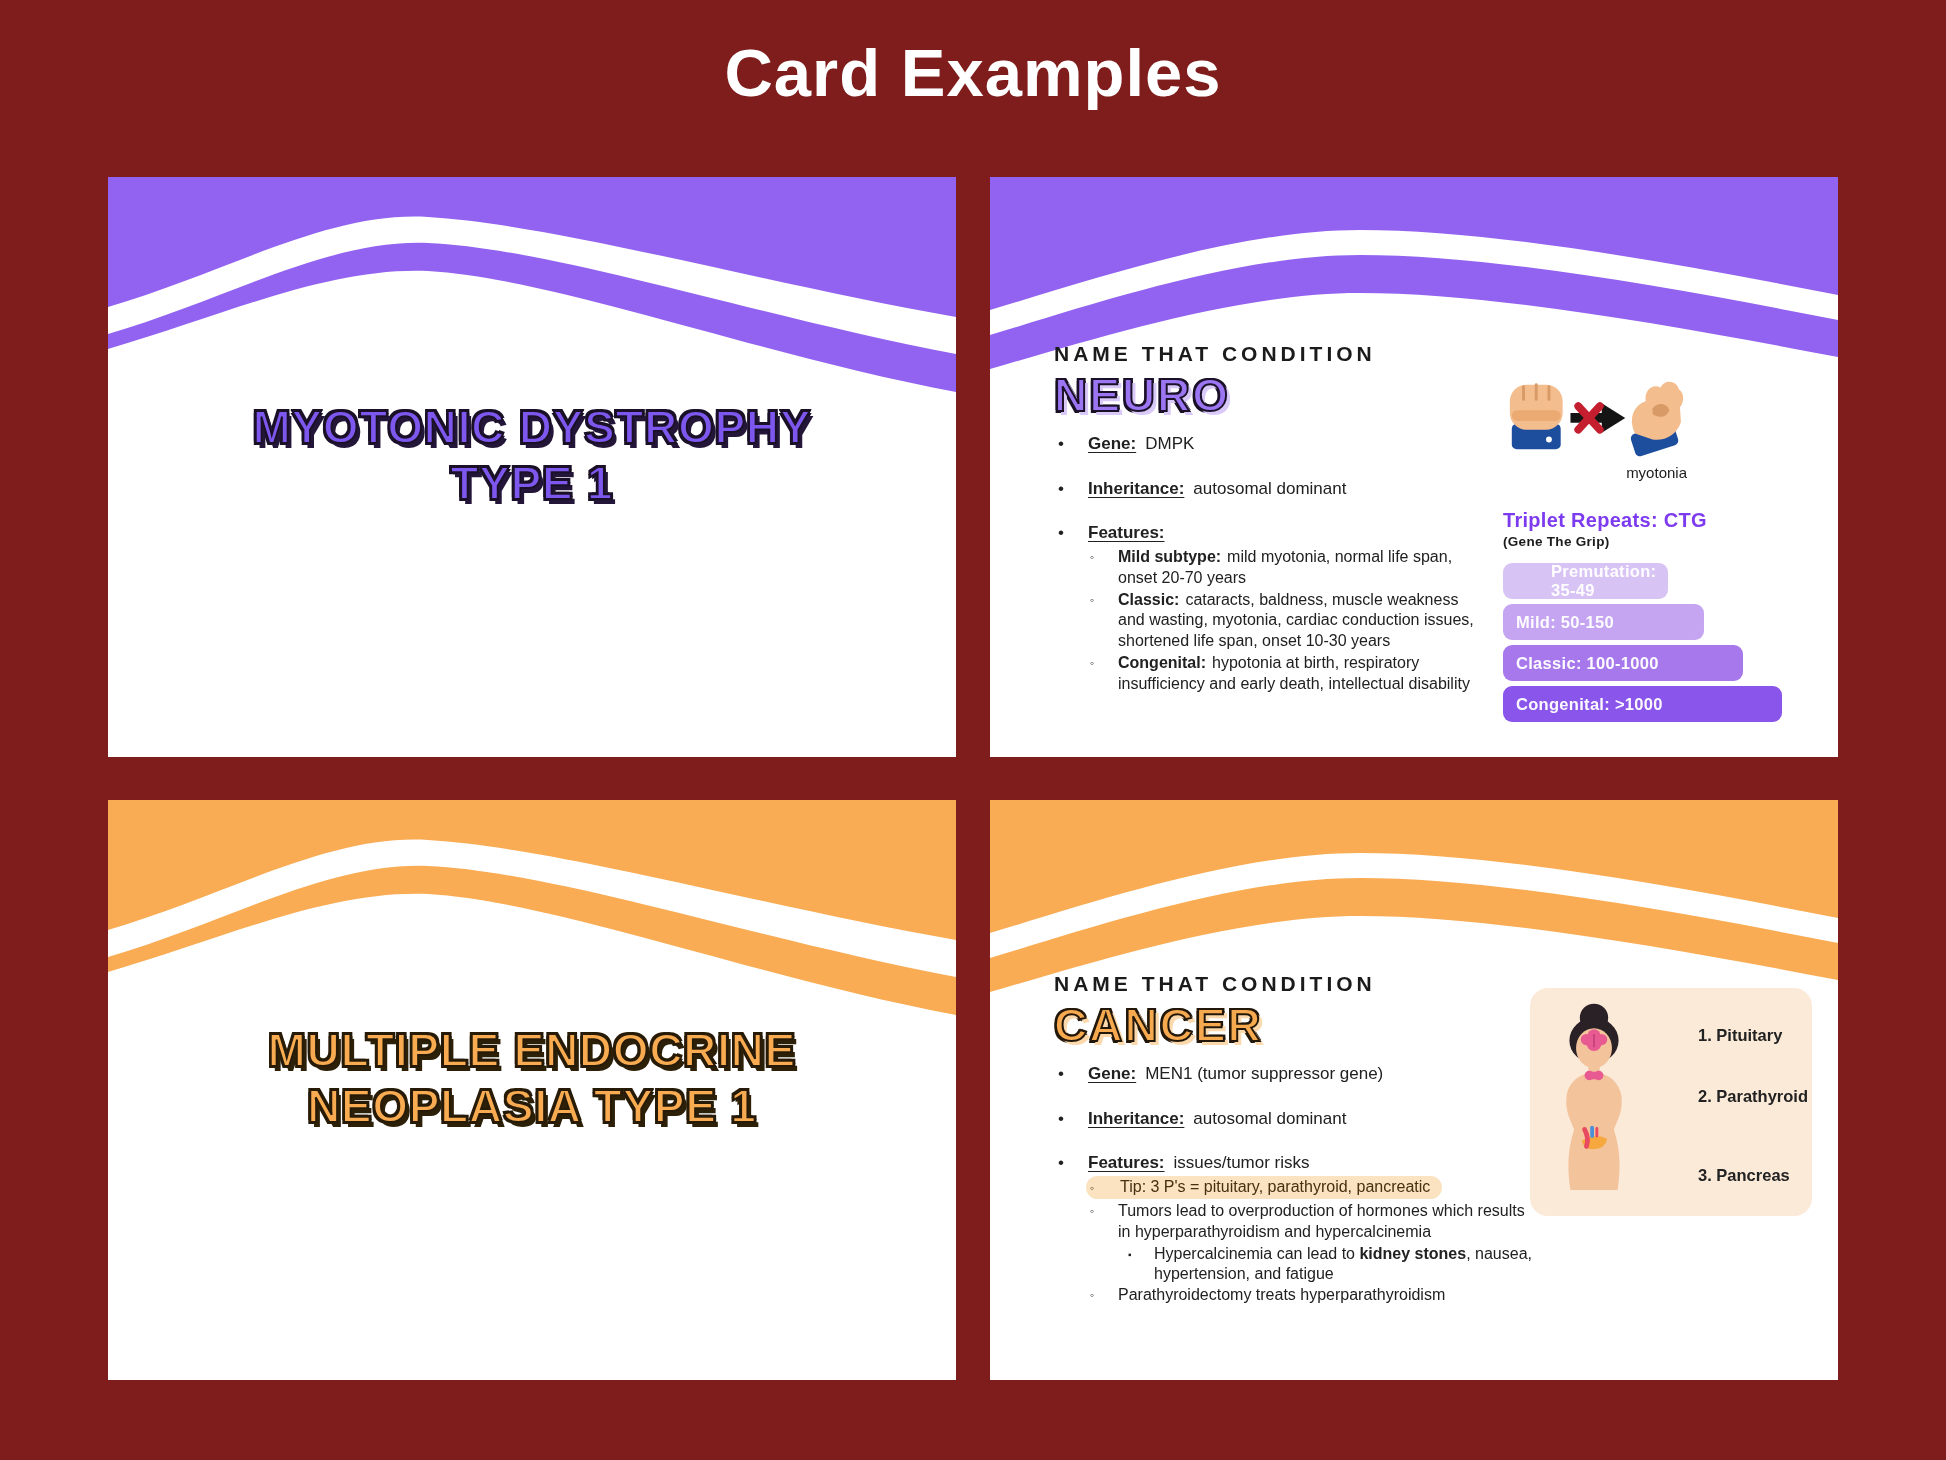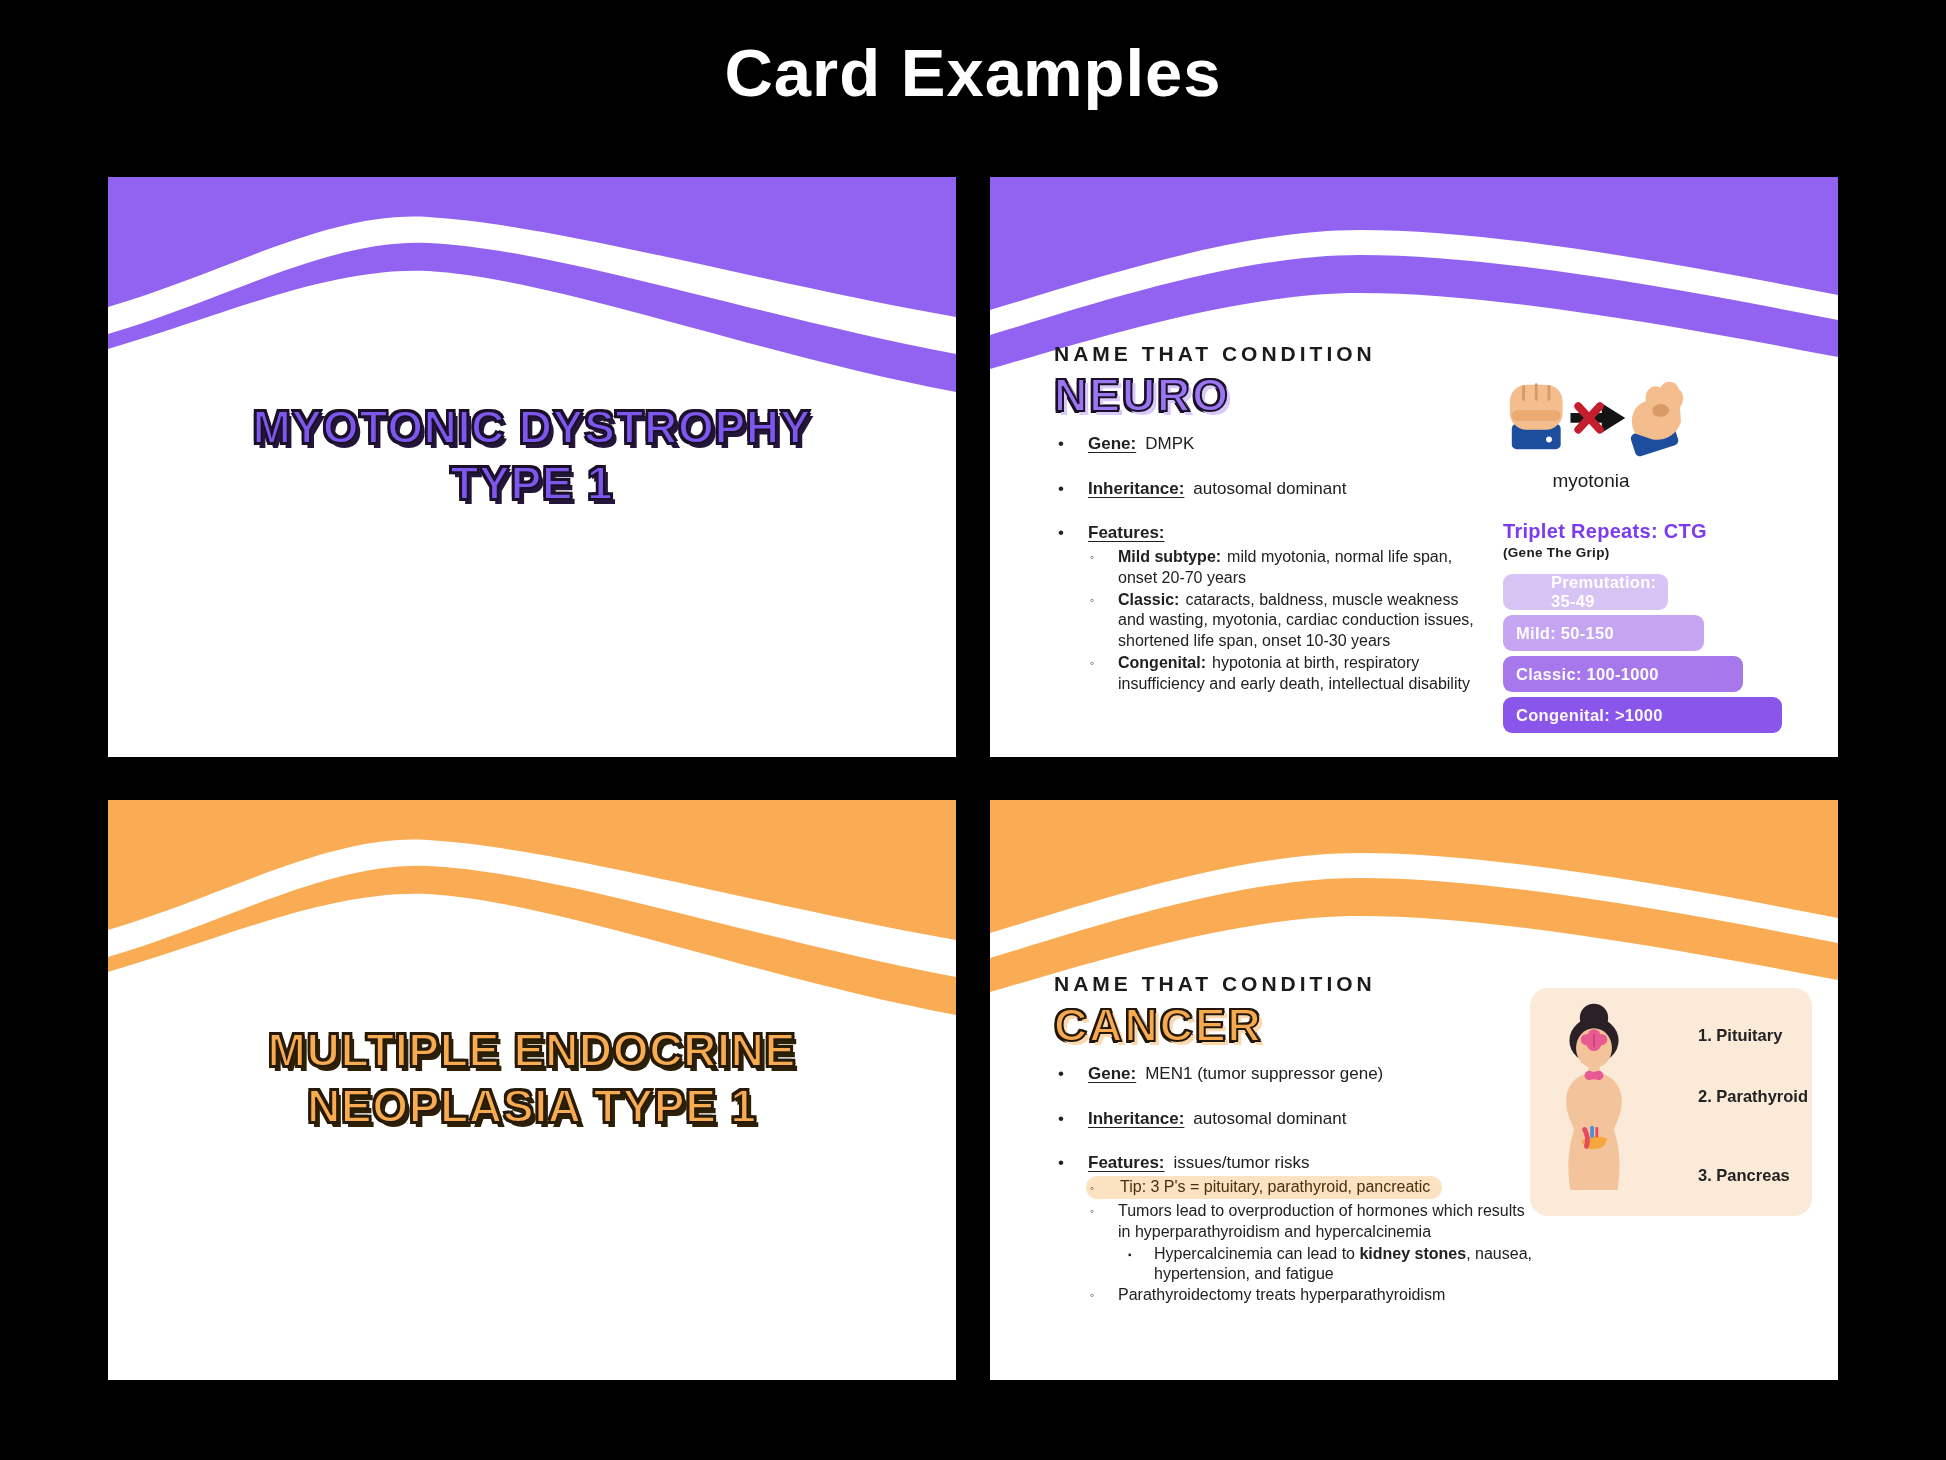--- a/index.html
+++ b/index.html
@@ -61,38 +61,38 @@
   .bd { font-weight:700; margin-right:6px; }
   .bd-in { font-weight:700; }
 
   .tip-pill { display:inline-flex; border-radius:15px; padding:2px 12px 3px 4px; margin:1px 0 2px 32px; color:#46300f; font-size:16px; }
   .tip-pill .sub-mark { margin-left:0; width:30px; color:#46300f; }
 
   
   .neuro-side { position:absolute; left:505px; top:196px; width:287px; }
   .hands-wrap { width:192px; }
   .hands-icon { display:block; width:186px; height:88px; margin:0 auto; }
-  .icon-caption { width:192px; text-align:center; font-size:19px; color:#1d1d1d; margin-top:9px; }
+  .icon-caption { width:192px; text-align:right; font-size:15px; color:#1d1d1d; margin-top:3px; }
   .repeats-title { font-size:20px; font-weight:800; margin:28px 0 2px 8px; letter-spacing:.3px; }
   .repeats-sub { font-size:13.5px; font-weight:700; color:#1b1b1b; margin:0 0 14px 8px; letter-spacing:.3px; }
   .bars { margin-left:8px; width:279px; }
   .bar { height:36px; border-radius:9px; margin-bottom:5px; display:flex; align-items:center;
          padding-left:13px; color:rgba(255,255,255,.97); font-size:16.5px; font-weight:700; letter-spacing:.3px; }
 
   
   .cancer-panel { position:absolute; left:540px; top:188px; width:282px; height:228px; border-radius:18px; display:flex;gap:40px; }
   .figure-svg { display:block; width:104px; height:212px; margin:8px 0 0 12px; flex:none; }
   .organ-labels { padding:38px 0 0 12px; font-size:16.5px; font-weight:600; color:#222; }
   .organ-labels .lbl2 { margin-top:42px; }
   .organ-labels .lbl3 { margin-top:60px; }
 </style>
 </head>
 <body>
 
-<div class="page" style="background: #000000;">
+<div class="page" style="background: #7f1d1d;">
 
   <div class="page-title">Card Examples</div>
 
   <div class="grid">
 
     <section class="card">
       <svg class="wave" viewBox="0 0 848 230" preserveAspectRatio="none">
         <path d="M0,0 H848 V140 C650,105 450,48 320,40 C220,34 120,95 0,130 Z" style="fill: rgb(146, 99, 240);"></path>
         <path d="M0,157 C120,122 220,62 320,66 C450,72 650,140 848,177 L848,215 C650,178 450,102 320,94 C220,90 120,137 0,172 Z" style="fill: rgb(146, 99, 240);"></path>
       </svg>

